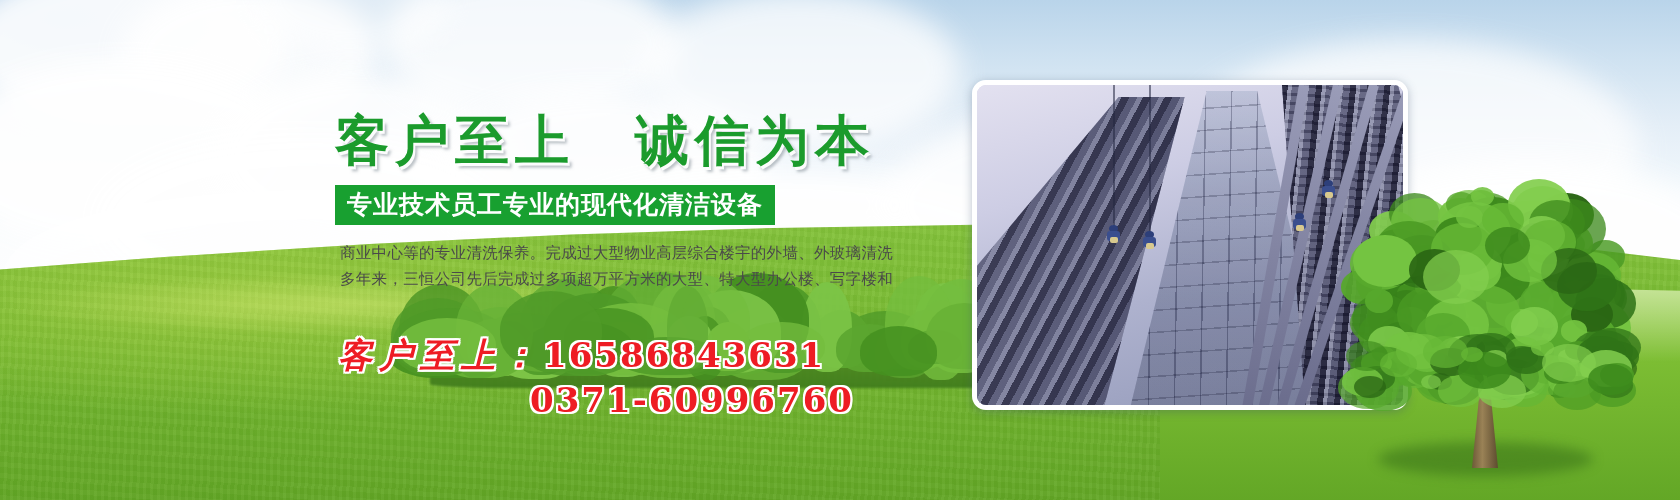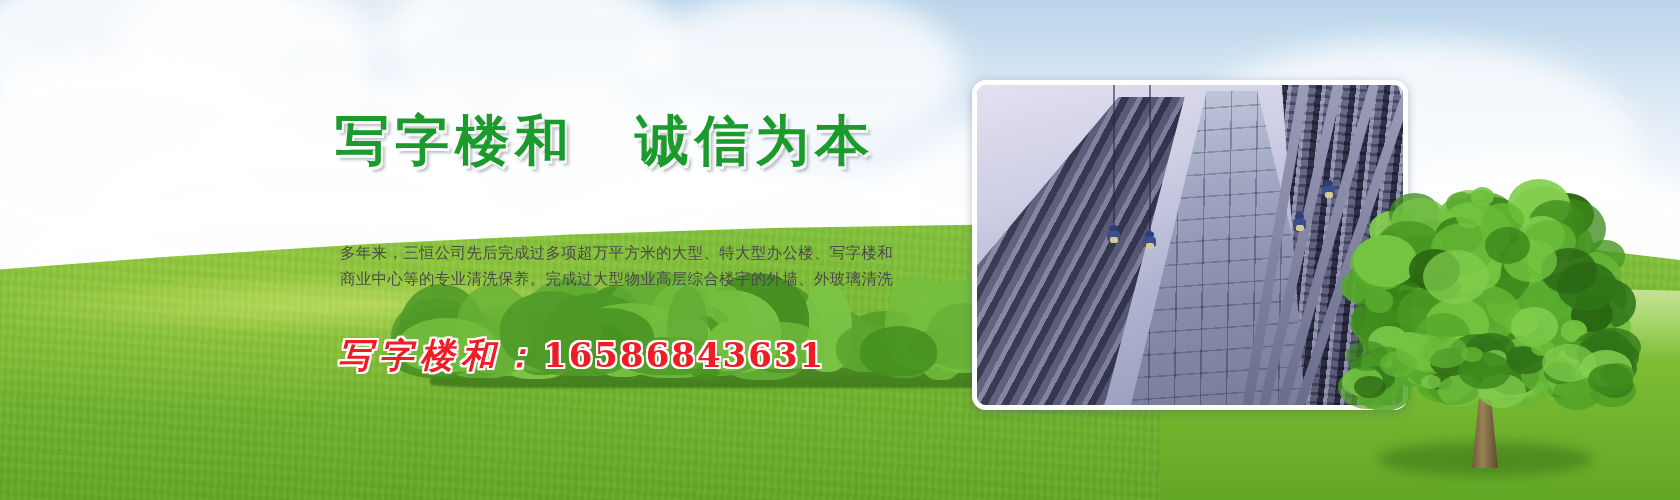--- a/index.html
+++ b/index.html
@@ -595,26 +595,28 @@
       <div class="canopy" style="width: 37.2413px; height: 26.0689px; left: 39.7641px; top: 178.899px; background: rgb(101, 183, 53); opacity: 0.71;"></div>
       <div class="canopy" style="width: 39.0982px; height: 27.3688px; left: 166.835px; top: 175.003px; background: rgb(47, 115, 23); opacity: 0.87;"></div>
       <div class="canopy" style="width: 31.3019px; height: 21.9113px; left: 166.258px; top: 173.881px; background: rgb(47, 115, 23); opacity: 0.77;"></div>
       <div class="canopy" style="width: 22.1361px; height: 15.4953px; left: 121.361px; top: 174.559px; background: rgb(101, 183, 53); opacity: 0.76;"></div>
       <div class="canopy" style="width: 23.1443px; height: 16.201px; left: 190.878px; top: 167.812px; background: rgb(116, 196, 65); opacity: 0.74;"></div>
       <div class="canopy" style="width: 54.0176px; height: 37.8124px; left: 202.062px; top: 171.786px; background: rgb(131, 207, 79); opacity: 0.7;"></div>
       <div class="canopy" style="width: 44.818px; height: 31.3726px; left: 248.463px; top: 191.55px; background: rgb(61, 138, 28); opacity: 0.86;"></div>
       <div class="canopy" style="width: 31.5329px; height: 22.073px; left: 14.3703px; top: 203.991px; background: rgb(42, 102, 20); opacity: 0.77;"></div>
     </div>
 
-  <div class="headline">写字楼和　诚信为本</div>
-
+  <div class="headline">客户至上　诚信为本</div>
+
+  <div class="subbar">专业技术员工专业的现代化清洁设备</div>
 
   <div class="para">
+    <div>商业中心等的专业清洗保养。完成过大型物业高层综合楼宇的外墙、外玻璃清洗</div>
     <div>多年来，三恒公司先后完成过多项超万平方米的大型、特大型办公楼、写字楼和</div>
-    <div>商业中心等的专业清洗保养。完成过大型物业高层综合楼宇的外墙、外玻璃清洗</div>
   </div>
 
   <div class="phone">
-    <span class="lbl">写字楼和：</span><span>16586843631</span>
+    <span class="lbl">客户至上：</span><span>16586843631</span>
   </div>
 
+  <div class="phone2">0371-60996760</div>
 
 </div>
 
 </body></html>

